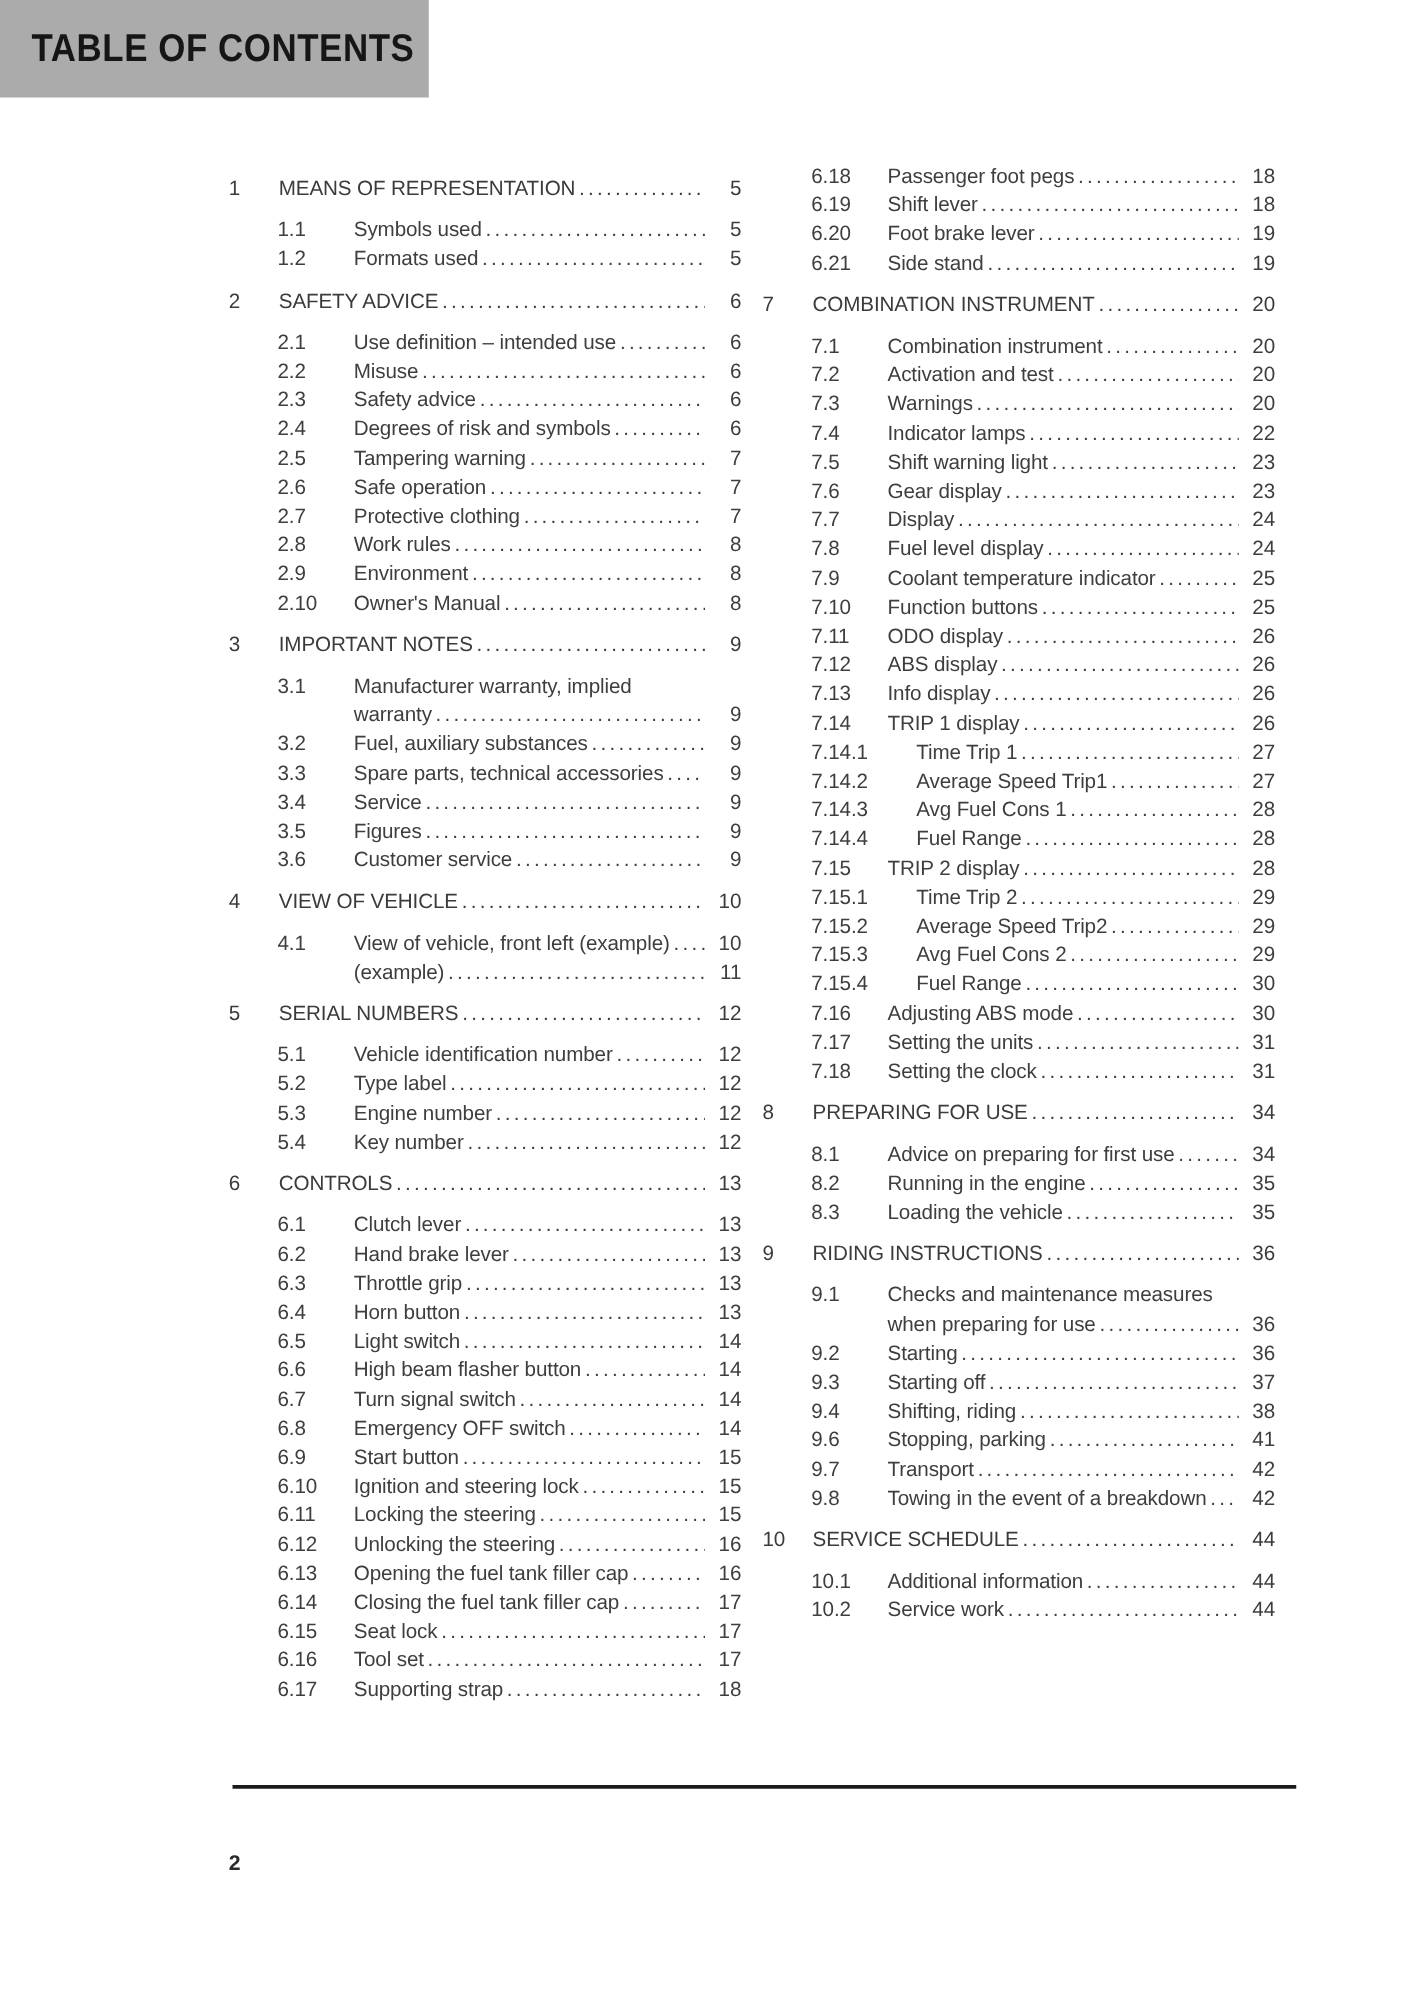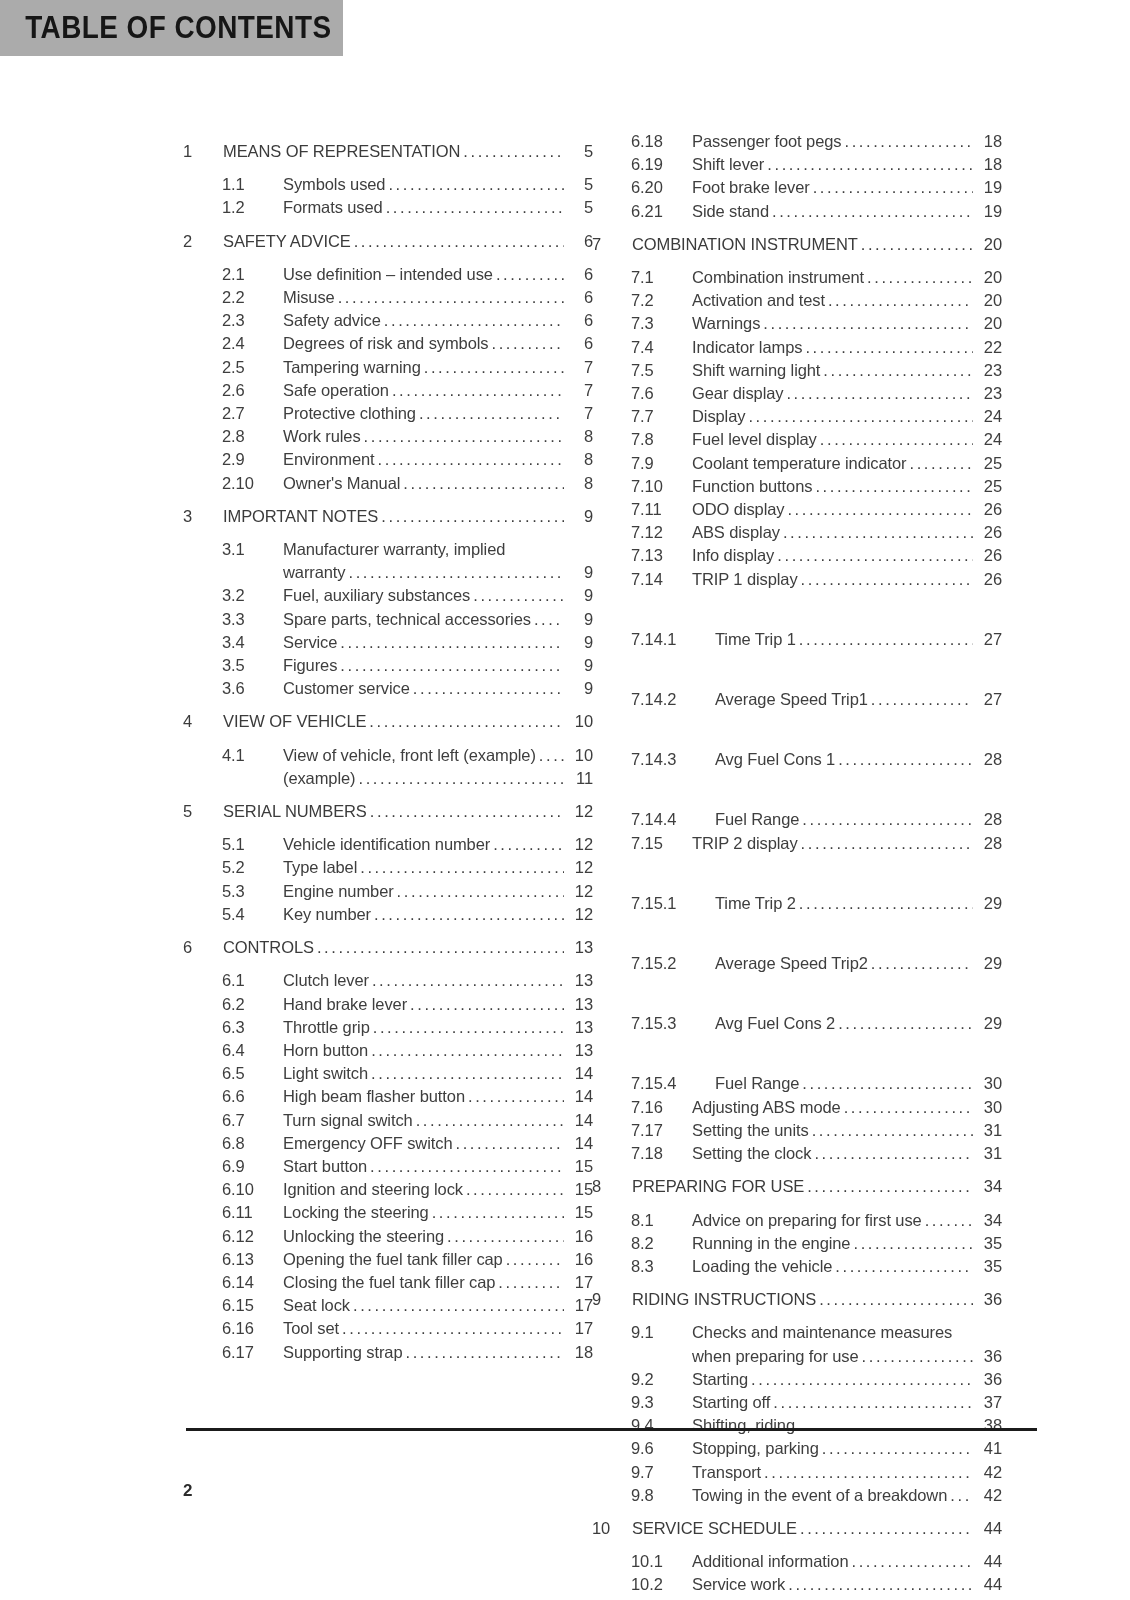--- a/index.html
+++ b/index.html
@@ -6,40 +6,40 @@
   body {
     width: 1130px; height: 1600px;
     background: #ffffff;
     position: relative;
     font-family: "Liberation Sans", sans-serif;
     color: #3e3e3e;
     overflow: hidden;
   }
   .header-box {
     position: absolute; left: 0; top: 0;
-    width: 343px; height: 56px;
+    width: 343px; height: 78px;
     background: #ababab;
     display: flex; align-items: center;
   }
   .header-title {
     font-size: 31px; font-weight: bold; color: #161616;
     padding-left: 28px; white-space: nowrap;
     transform: scaleX(0.9); transform-origin: left center;
     letter-spacing: 0.5px;
   }
   .col { position: absolute; top: 130px; }
   #col-left  { left: 183px; width: 410px; }
-  #col-right { left: 592px; width: 410px; }
+  #col-right { left: 610px; width: 410px; }
   .entry { font-size: 16.5px; line-height: 23.2px; letter-spacing: -0.1px; }
   .entry.section { margin: 10px 0; color: #3b3b3b; }
   .line { display: flex; align-items: baseline; }
   .num { flex: none; }
   .section .num { width: 40px; }
   .sub  .num { margin-left: 39px; width: 61px; }
-  .sub3 .num { margin-left: 39px; width: 84px; margin-top: 37px; }
+  .sub3 .num { margin-left: 39px; width: 84px; }
   .title { flex: none; white-space: nowrap; }
   .leader { flex: 1 1 auto; min-width: 0; overflow: hidden; white-space: nowrap; margin: 0 5px 0 3px; }
   .leader::after {
     content: "................................................................................";
     letter-spacing: 2.6px;
   }
   .page { flex: none; min-width: 24px; text-align: right; }
   .footer-rule {
     position: absolute; left: 186px; top: 1428px;
     width: 851px; height: 3px; background: #1b1b1b;

